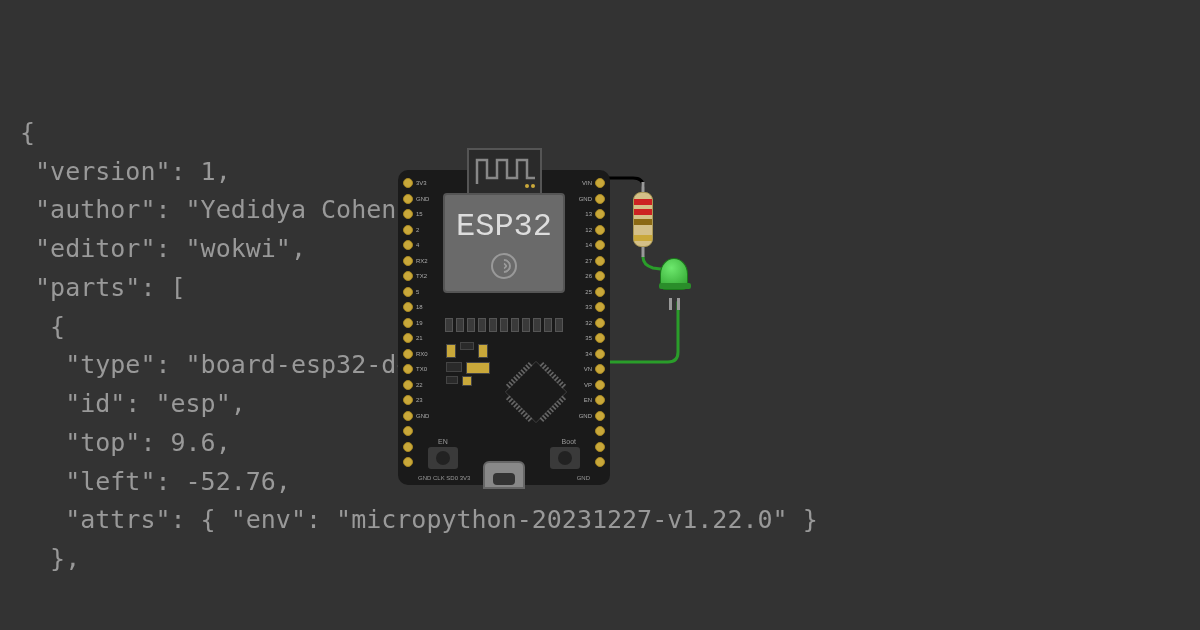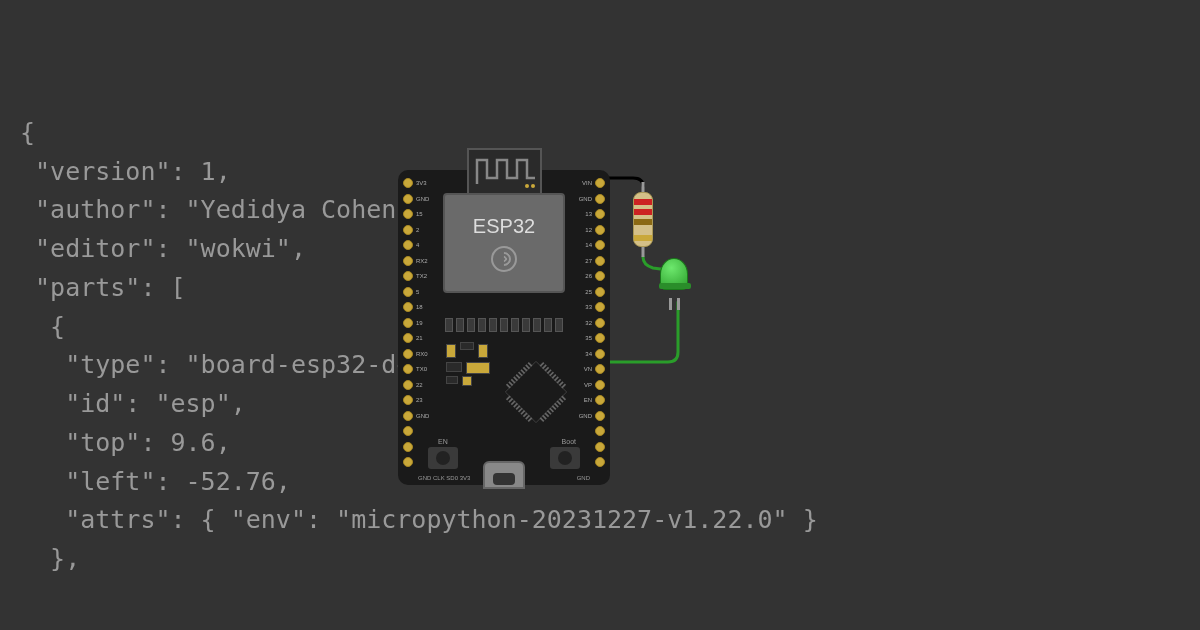--- a/index.html
+++ b/index.html
@@ -94,22 +94,22 @@
       border: 2px solid #555;
       border-radius: 4px;
       display: flex;
       flex-direction: column;
       align-items: center;
       justify-content: center;
       gap: 8px;
     }
     .chip-text {
       color: #ddd;
-      font-size: 20px;
-      font-family: Liberation Sans, sans-serif;
+      font-size: 32px;
+      font-family: Liberation Mono, monospace;
     }
     .chip-logo {
       width: 26px;
       height: 26px;
       border: 2px solid #999;
       border-radius: 50%;
       position: relative;
     }
     .chip-logo::before, .chip-logo::after {
       content: '';

